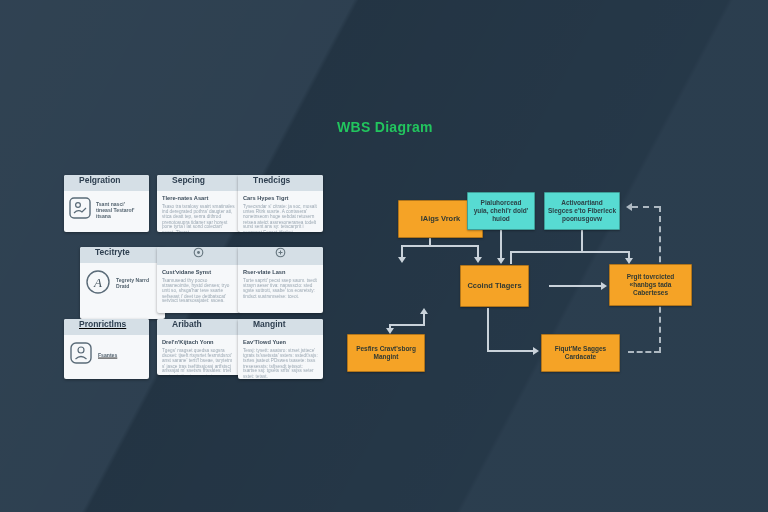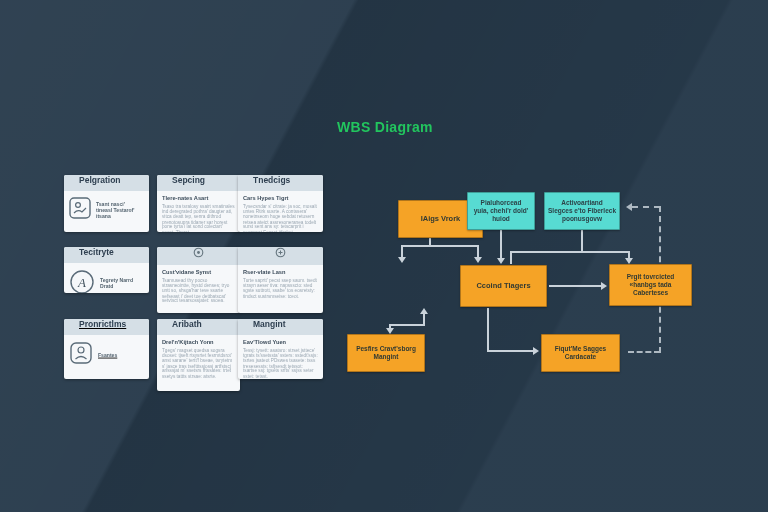--- a/index.html
+++ b/index.html
@@ -43,45 +43,45 @@
     transform:scale(0.95); transform-origin:left top; white-space:nowrap;
   }
   .card .para{
     font-size:6px; line-height:6.5px; color:#9aa7b2;
     transform:scale(0.78); transform-origin:left top; width:128%;
   }
   
   .c0{ left:64px;  top:175px; width:85px; height:57px; }
   .c1{ left:157px; top:175px; width:83px; height:57px; }
   .c2{ left:238px; top:175px; width:85px; height:57px; }
-  .c3{ left:64px;  top:247px; width:85px; height:46px; }
+  .c3{ left:80px;  top:247px; width:85px; height:72px; }
   .c4{ left:157px; top:247px; width:83px; height:66px; }
   .c5{ left:238px; top:247px; width:85px; height:66px; }
   .c6{ left:64px;  top:319px; width:85px; height:60px;text-decoration:underline; }
-  .c7{ left:157px; top:319px; width:83px; height:72px; }
+  .c7{ left:157px; top:319px; width:83px; height:56px; }
   .c8{ left:238px; top:319px; width:85px; height:60px; }
   .icon-box{ flex:0 0 auto; }
 
   
   .node{
     position:absolute; display:flex; align-items:center; justify-content:center;
     text-align:center; border-radius:1px;
     border:1px solid rgba(0,0,0,0.28);
     color:#323a33; font-weight:600;
     box-shadow:0 1px 2px rgba(0,0,0,0.3);
   }
   .node.orange{ background:#f5a326; }
   .node.teal{ background:#57dbd2; color:#2c4348; }
   .node .lbl{ font-size:6.5px; line-height:8px; padding:2px; }
   .node .lbl.big{ font-size:7.5px; }
   .n0{ left:398px; top:192px; width:85px; height:38px;margin-top:8px; }
   .n1{ left:467px; top:192px; width:68px; height:38px; }
   .n2{ left:544px; top:192px; width:76px; height:38px; }
   .n3{ left:360px; top:265px; width:87px; height:42px; }
-  .n4{ left:460px; top:265px; width:87px; height:42px; }
+  .n4{ left:460px; top:265px; width:69px; height:42px; }
   .n5{ left:609px; top:264px; width:83px; height:42px; }
   .n6{ left:347px; top:334px; width:78px; height:38px; }
   .n7{ left:541px; top:334px; width:79px; height:38px; }
 
   
   .lh{ position:absolute; height:2px; background:#c9d2da; }
   .lv{ position:absolute; width:2px;  background:#c9d2da; }
   .dh{ position:absolute; height:0; border-top:2px dashed #aeb9c2; }
   .dv{ position:absolute; width:0;  border-left:2px dashed #aeb9c2; }
   .ar{ position:absolute; width:0; height:0; }

